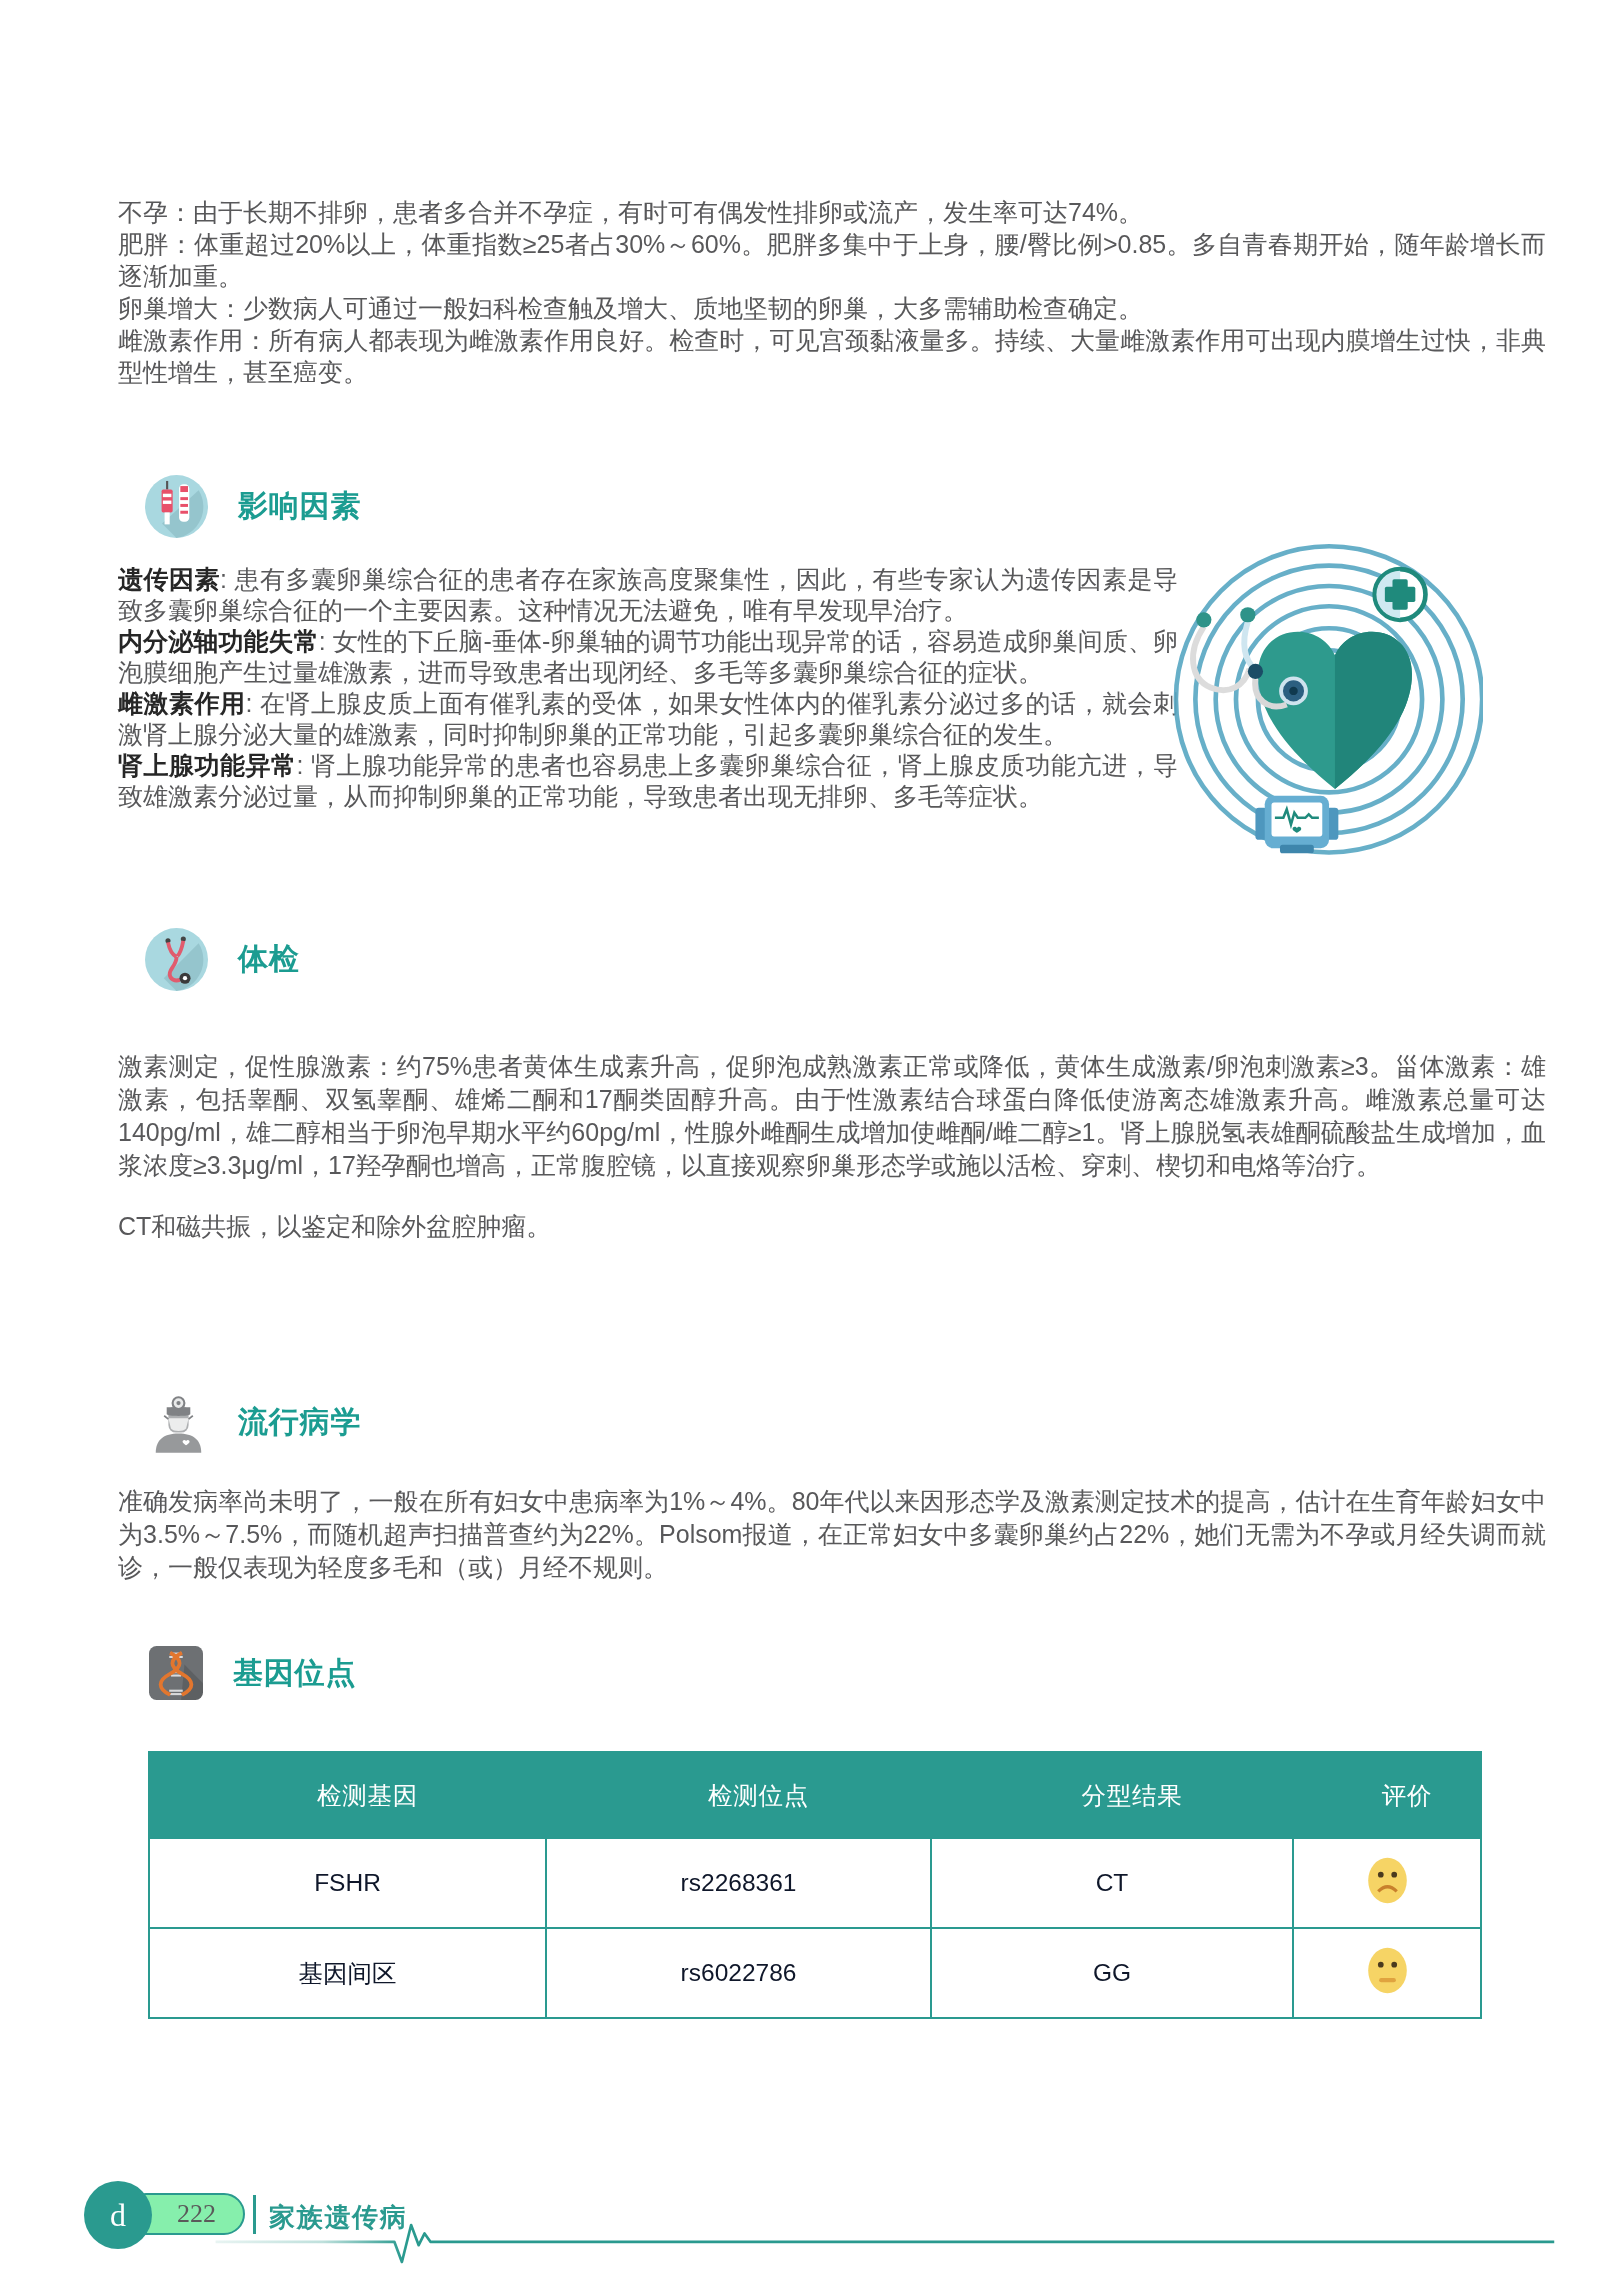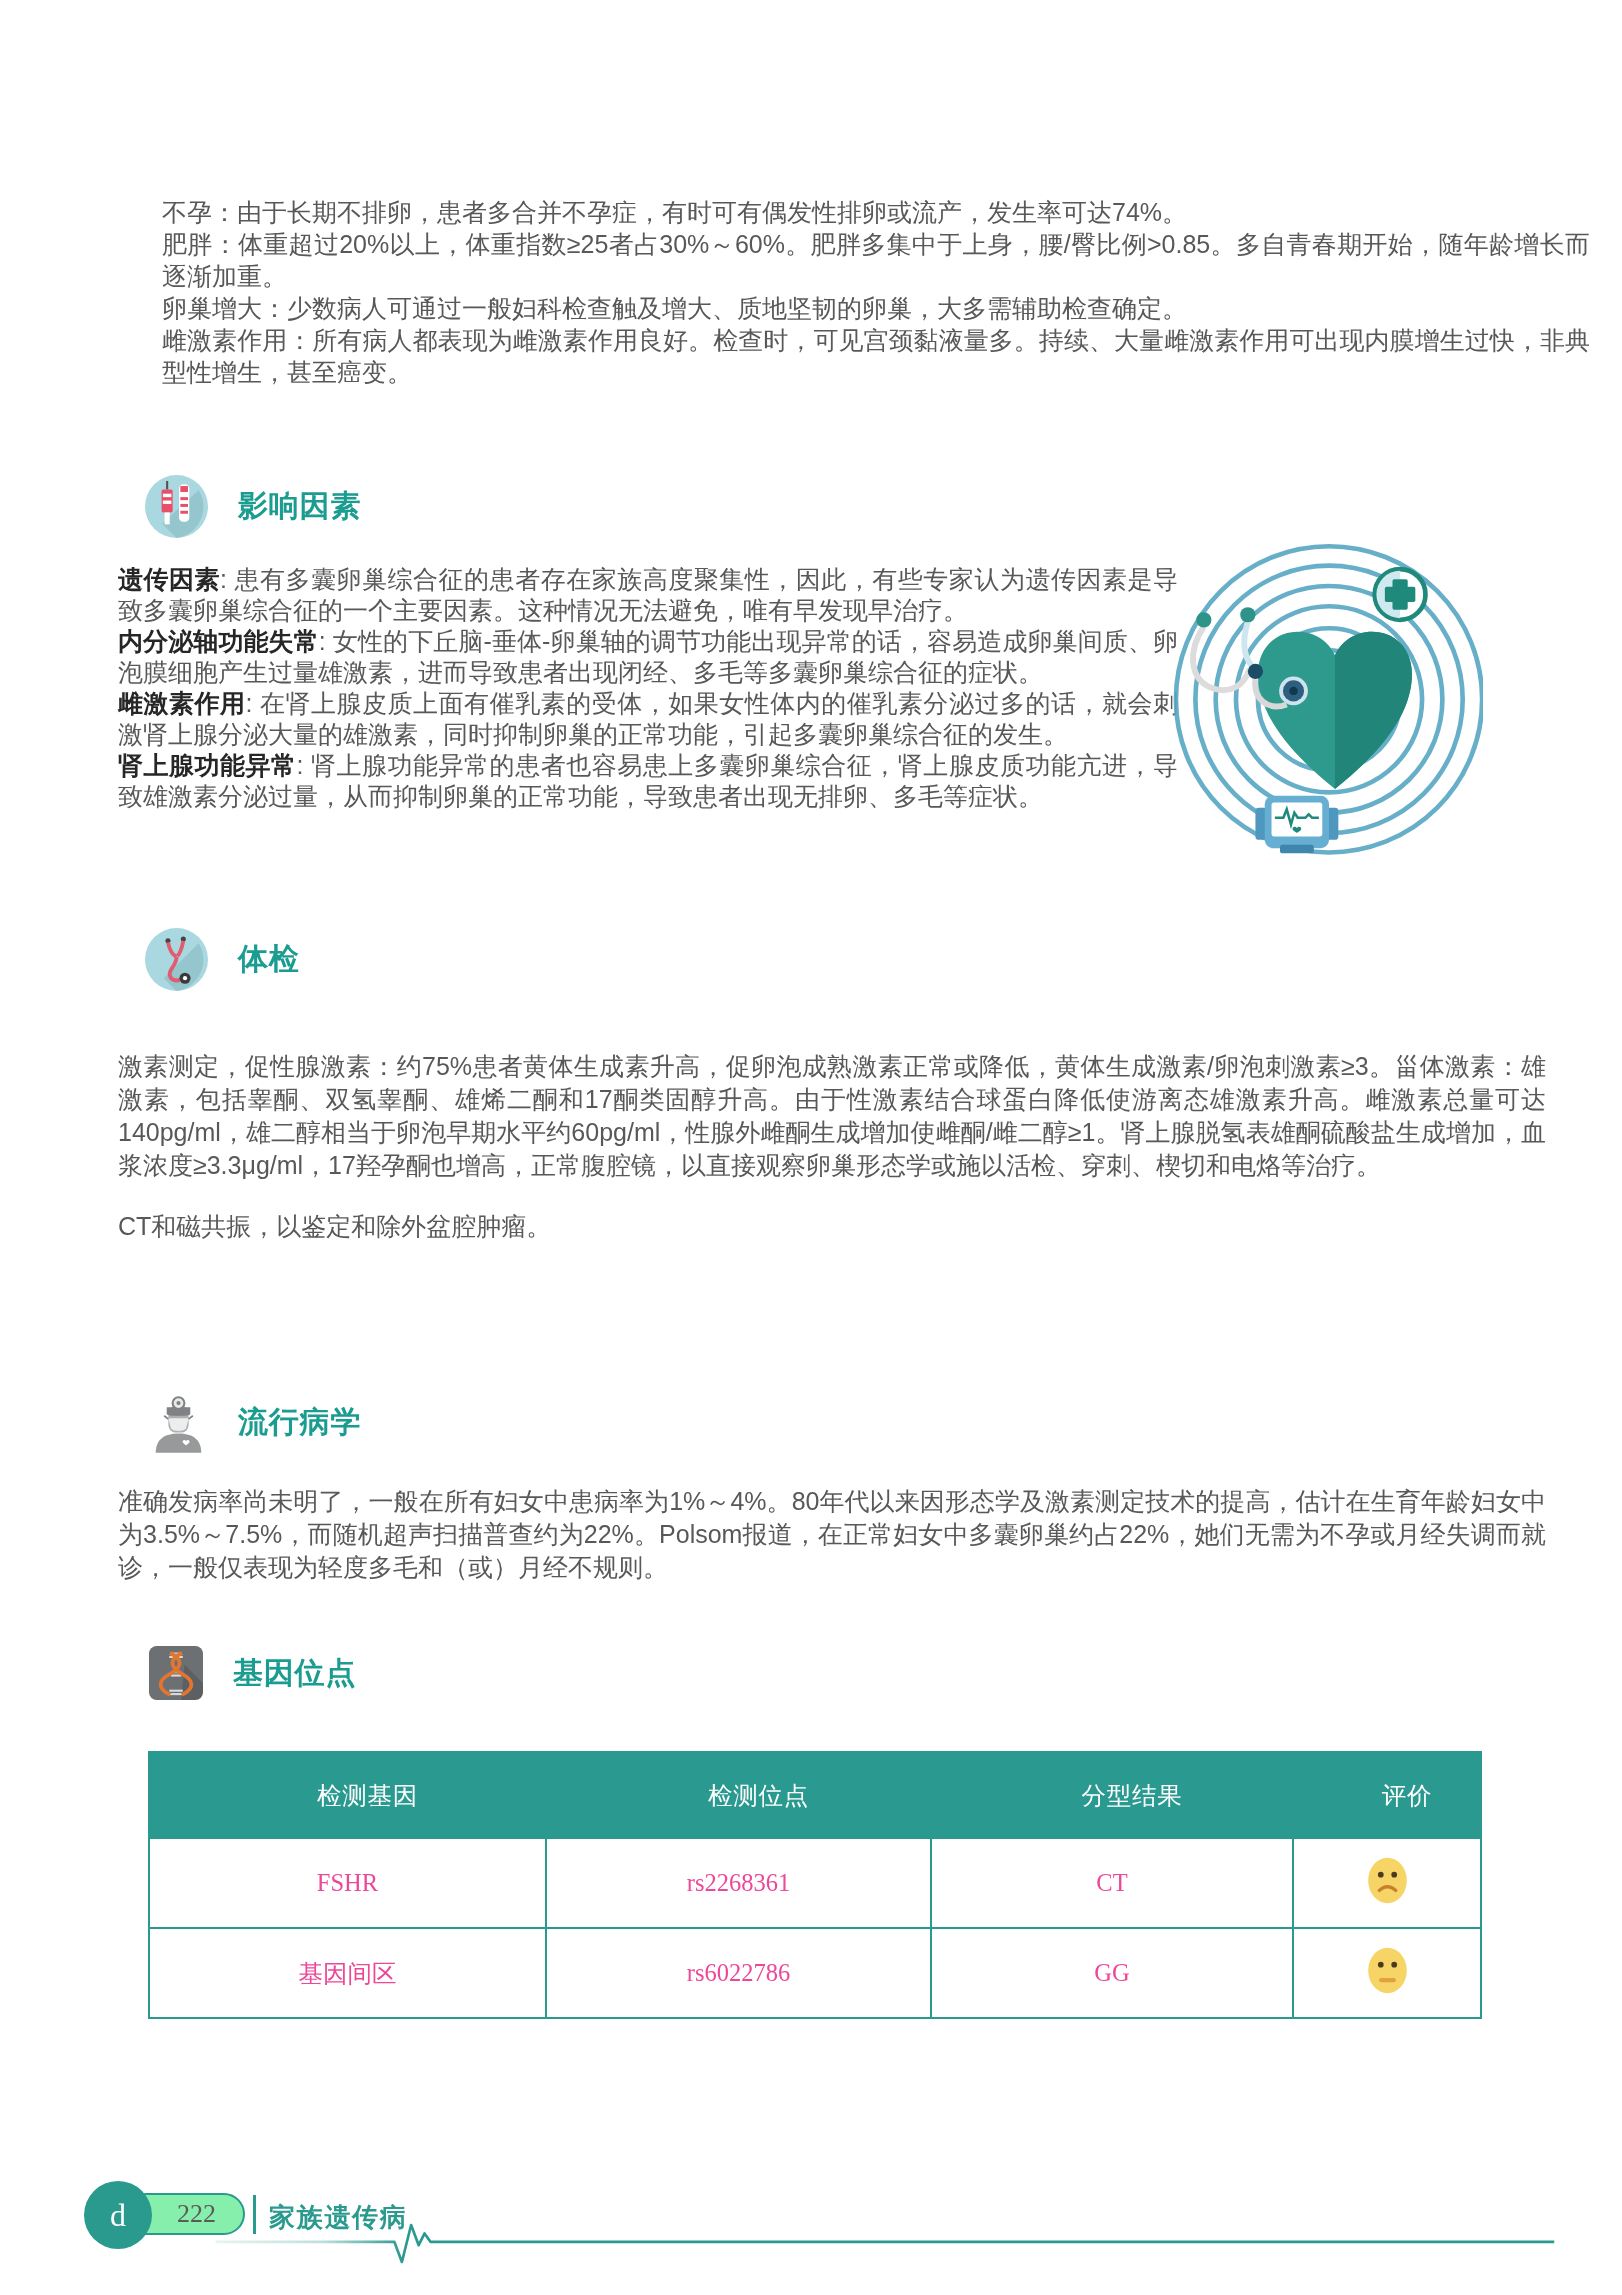--- a/index.html
+++ b/index.html
@@ -16,38 +16,38 @@
   .factor{margin:0 0 28px 0;font-size:25px;line-height:31px;text-align:justify;}
   .factor b{color:#262626;font-weight:700;}
   
   .phys p{margin:0;}
   .phys .p1{margin-bottom:28px;}
   .phys .p2{margin-bottom:30px;}
   
   table.gene{border-collapse:collapse;table-layout:fixed;width:1332px;}
   table.gene th,table.gene td{border:2.5px solid #2a9a90;text-align:center;vertical-align:middle;padding:0;}
   table.gene th{background:#2a9a90;color:#ffffff;font-size:24.5px;font-weight:500;height:84px;letter-spacing:0.8px;padding-left:40px;}
-  table.gene td{height:88px;background:#ffffff;color:#ec4899;font-size:24.5px;font-family:Liberation Serif, serif;}
+  table.gene td{height:88px;background:#ffffff;color:#0f172a;font-size:24.5px;font-family:Liberation Sans, sans-serif;}
   .emoji-wrap{display:flex;justify-content:center;align-items:center;}
   
   .footer-circle{position:absolute;left:84px;top:2181px;width:68px;height:68px;border-radius:50%;
     background:#2a9a8f;color:#ffffff;display:flex;align-items:center;justify-content:center;
     font-family:"Liberation Serif",serif;font-size:32px;z-index:2;}
   .footer-pill{position:absolute;left:125px;top:2193px;width:120px;height:42px;border:2.5px solid #2a9a8f;
     border-radius:24px;display:flex;align-items:center;justify-content:flex-end;padding-right:27px;
     box-sizing:border-box;font-family:"Liberation Serif",serif;font-size:26px;color:#5a5a5a;z-index:1;background:#86efac;}
   .footer-divider{position:absolute;left:253px;top:2195px;width:2.5px;height:39px;background:#2a9a8f;}
   .footer-label{position:absolute;left:269px;top:2200px;font-size:26px;font-weight:700;color:#2a9a8f;letter-spacing:1.7px;}
 </style>
 </head>
 <body>
 
 <div class="page">
 
-  <div class="abs body-text" style="left:118px;top:196px;width:1428px;margin-left:44px;">
+  <div class="abs body-text" style="left:118px;top:196px;width:1428px;">
     <p>不孕：由于长期不排卵，患者多合并不孕症，有时可有偶发性排卵或流产，发生率可达74%。</p>
     <p>肥胖：体重超过20%以上，体重指数≥25者占30%～60%。肥胖多集中于上身，腰/臀比例&gt;0.85。多自青春期开始，随年龄增长而逐渐加重。</p>
     <p>卵巢增大：少数病人可通过一般妇科检查触及增大、质地坚韧的卵巢，大多需辅助检查确定。</p>
     <p>雌激素作用：所有病人都表现为雌激素作用良好。检查时，可见宫颈黏液量多。持续、大量雌激素作用可出现内膜增生过快，非典型性增生，甚至癌变。</p>
   </div>
 
   <div class="sec-header" style="left:145px;top:475px;">
     <span class="sec-icon">
       <svg width="63" height="63" viewBox="0 0 74 74">
         <circle cx="37" cy="37" r="37" fill="#a9d8e0"></circle>

